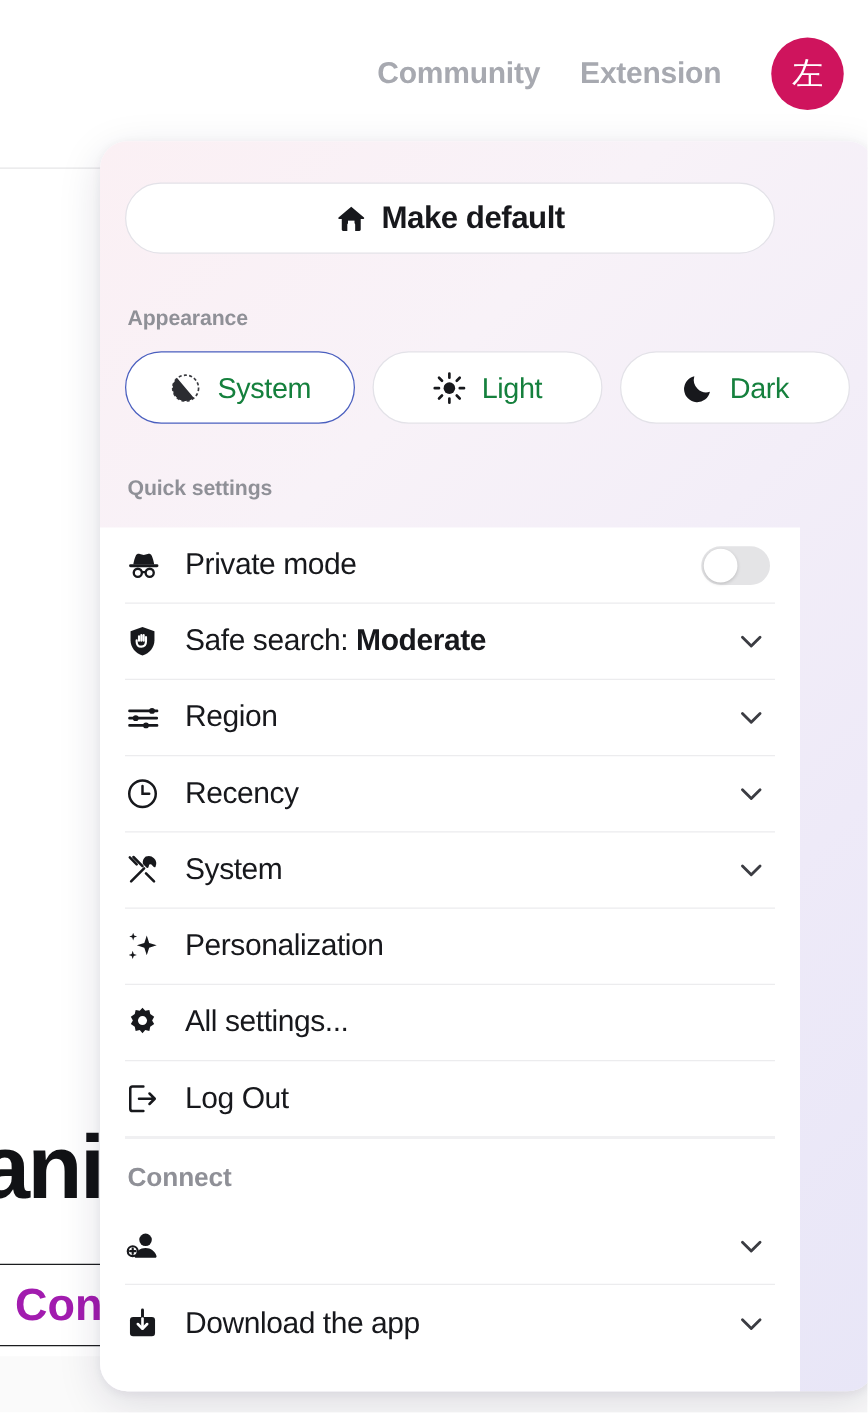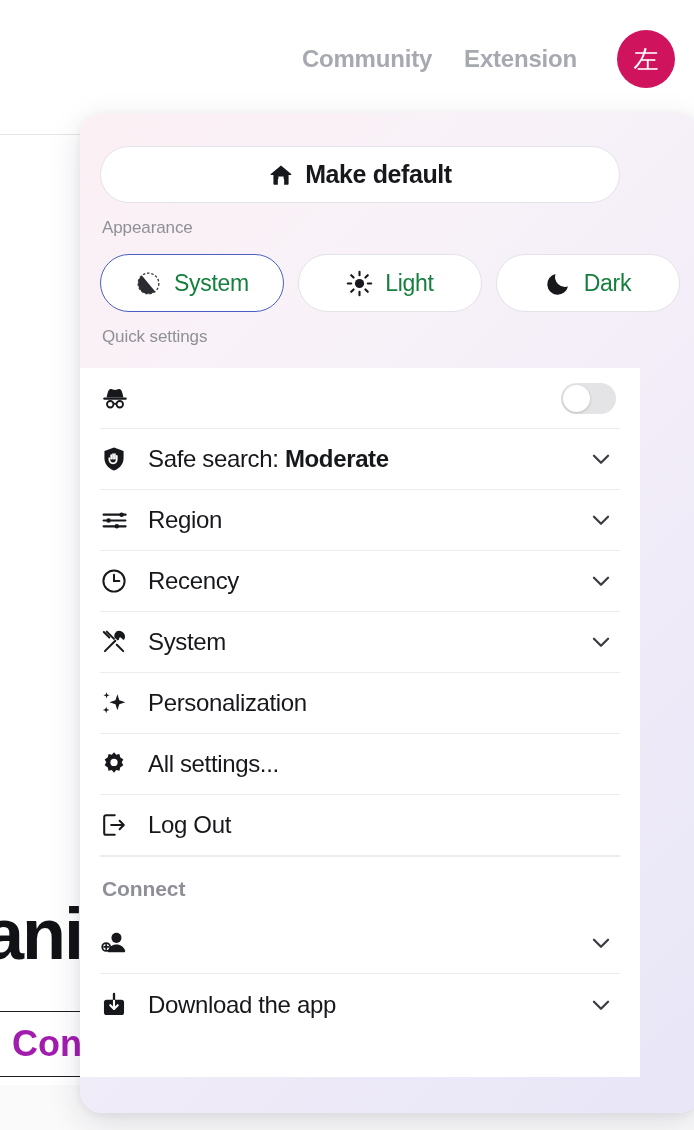--- a/index.html
+++ b/index.html
@@ -81,23 +81,23 @@
     border: 1px solid #e3e2e8;
     display: flex; align-items: center; justify-content: center; gap: 11px;
     cursor: pointer;
   }
   .make-default .label {
     font-size: 25px; font-weight: 700; color: #17181c; letter-spacing: -0.4px;
   }
 
   
   .section-label {
-    font-size: 17px; font-weight: 400; color: #8f9097;
+    font-size: 17px; font-weight: 700; color: #8f9097;
     letter-spacing: -0.1px;
-    margin: 15px 0 0 2px;
+    margin: 42px 0 0 2px;
   }
 
   
   .appearance-row {
     display: flex; gap: 14px; margin-top: 16px;
   }
   .appear-btn {
     height: 58px; border-radius: 29px;
     background: #fff; border: 1px solid #e3e2e8;
     display: flex; align-items: center; justify-content: center; gap: 12px;
@@ -236,20 +236,21 @@
         <div class="row">
           <span class="icon-slot">
             <svg width="30" height="30" viewBox="0 0 24 24" fill="#17181c">
               <path d="M5.3 11.6c.35-2.2 1-4.4 1.6-5.6.5-1 1.5-1.4 2.6-1.1l2.5.7 2.5-.7c1.1-.3 2.1.1 2.6 1.1.6 1.2 1.25 3.4 1.6 5.6z"></path>
               <rect x="2.6" y="11.5" width="18.8" height="1.9" rx="0.95"></rect>
               <circle cx="8.2" cy="17" r="2.6" fill="none" stroke="#17181c" stroke-width="1.5"></circle>
               <circle cx="15.8" cy="17" r="2.6" fill="none" stroke="#17181c" stroke-width="1.5"></circle>
               <path d="M10.8 16.6h2.4" stroke="#17181c" stroke-width="1.4"></path>
             </svg>
           </span>
+          <span class="row-label">Private mode</span>
           <span class="spacer"></span>
           <span class="toggle">
             <span class="knob"></span>
           </span>
         </div>
 
         <div class="row">
           <span class="icon-slot">
             <svg width="28" height="28" viewBox="0 0 24 24">
               <path d="M12 2.2 3.8 5.1v6.2c0 4.7 3.3 9 8.2 10.5 4.9-1.5 8.2-5.8 8.2-10.5V5.1z" fill="#17181c"></path>

